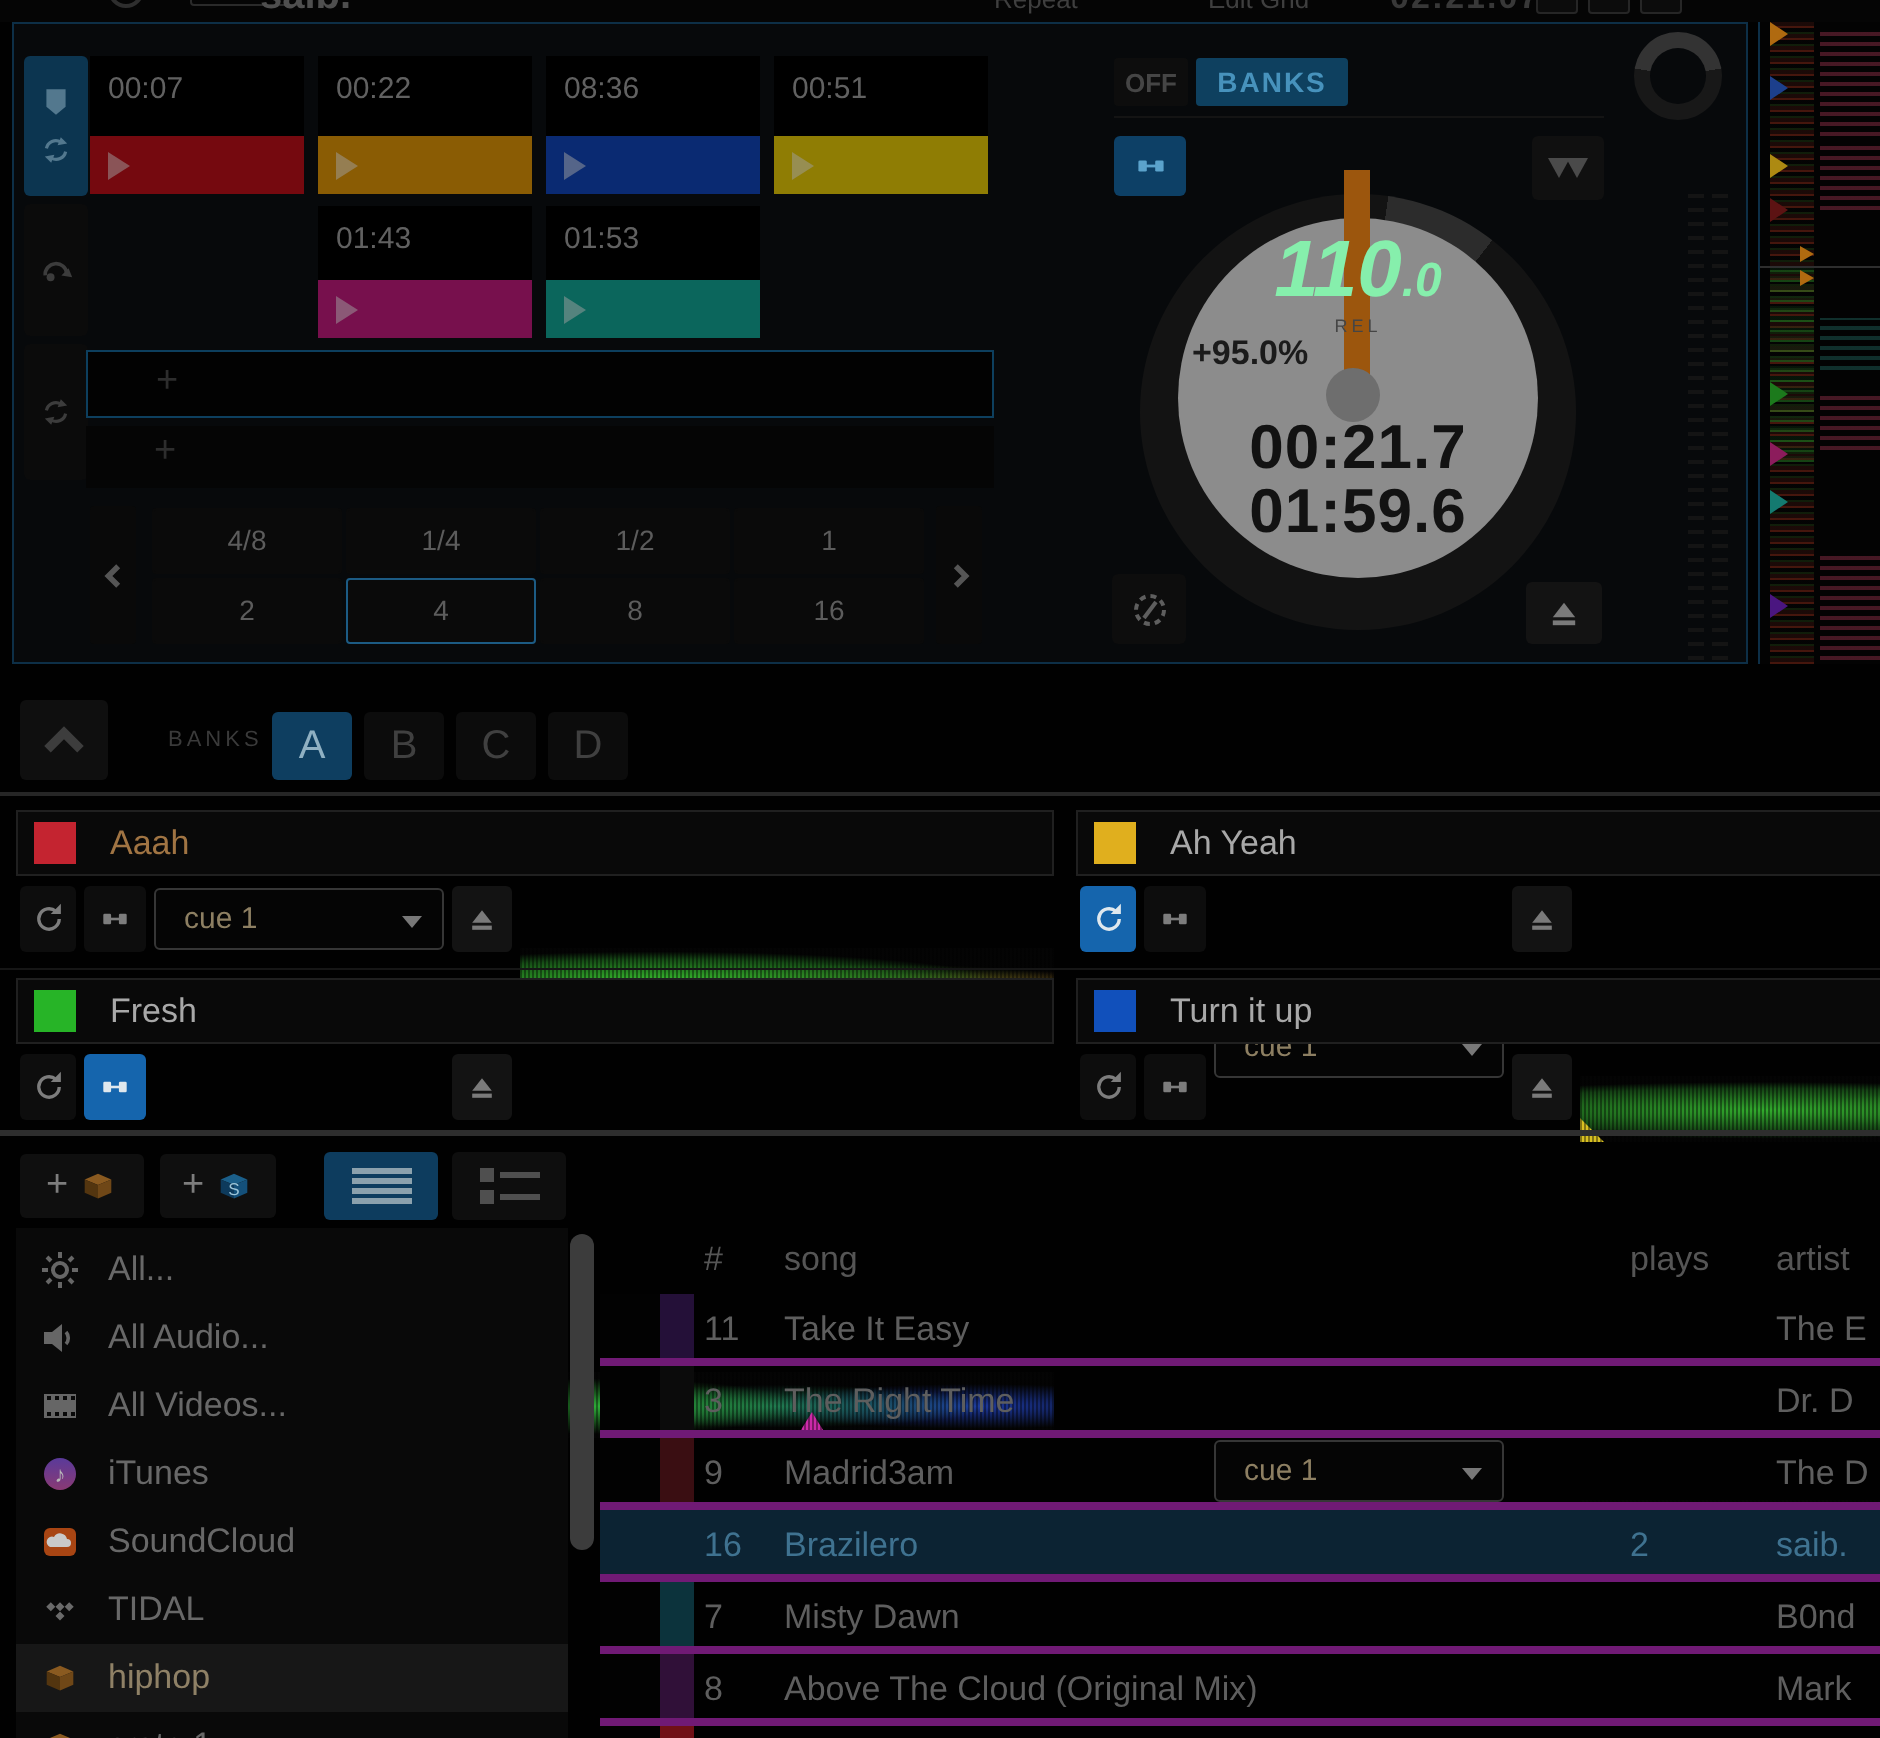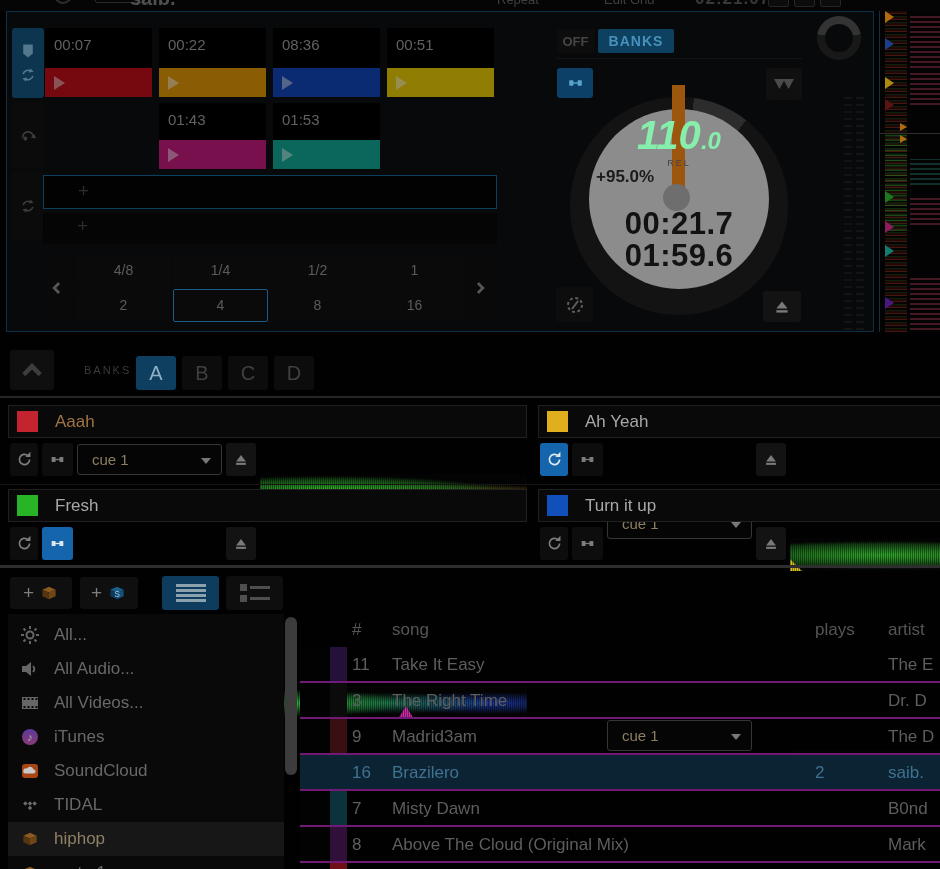--- a/index.html
+++ b/index.html
@@ -121,21 +121,21 @@
   .tool-btn{top:577px;height:32px;background:#0f0f0f;border-radius:3px;color:#7d7d7d;
             display:flex;align-items:center;justify-content:center;gap:5px;font-size:19px;}
   .view-btn{top:576px;width:57px;height:34px;background:#0e0e0e;border-radius:3px;
             display:flex;align-items:center;justify-content:center;}
   .view-btn.active{background:#0d3c5e;}
   .sidebar{left:8px;top:614px;width:276px;height:255px;background:#090909;overflow:hidden;}
   .sb-item{height:34px;display:flex;align-items:center;padding-left:12px;gap:14px;color:#686868;font-size:17px;}
   .sb-item.active{background:#171717;color:#8f8166;}
   .scroll-thumb{left:285px;top:617px;width:12px;height:158px;background:#3c3c3c;border-radius:6px;}
   .lib-head{left:300px;top:612px;width:640px;height:35px;color:#555;font-size:17px;}
-  .trow{left:300px;width:640px;height:36px;border-bottom:2px solid #701a75;color:#5e5e5e;font-size:17px;}
+  .trow{left:300px;width:640px;height:36px;border-bottom:4px solid #701a75;color:#5e5e5e;font-size:17px;}
   .trow .gut{position:absolute;left:0;top:0;width:30px;height:100%;background:#020202;}
   .trow .strip{position:absolute;left:30px;top:0;width:17px;height:100%;}
   .tcell{position:absolute;top:8px;white-space:nowrap;}
   .c-num{left:52px;}.c-song{left:92px;}.c-plays{left:515px;}.c-art{left:588px;}
   .trow.selected{background:#0c2333;color:#3f7290;}
   .trow.selected .gut{background:#0c2333;}
 </style>
 </head>
 <body>
 

